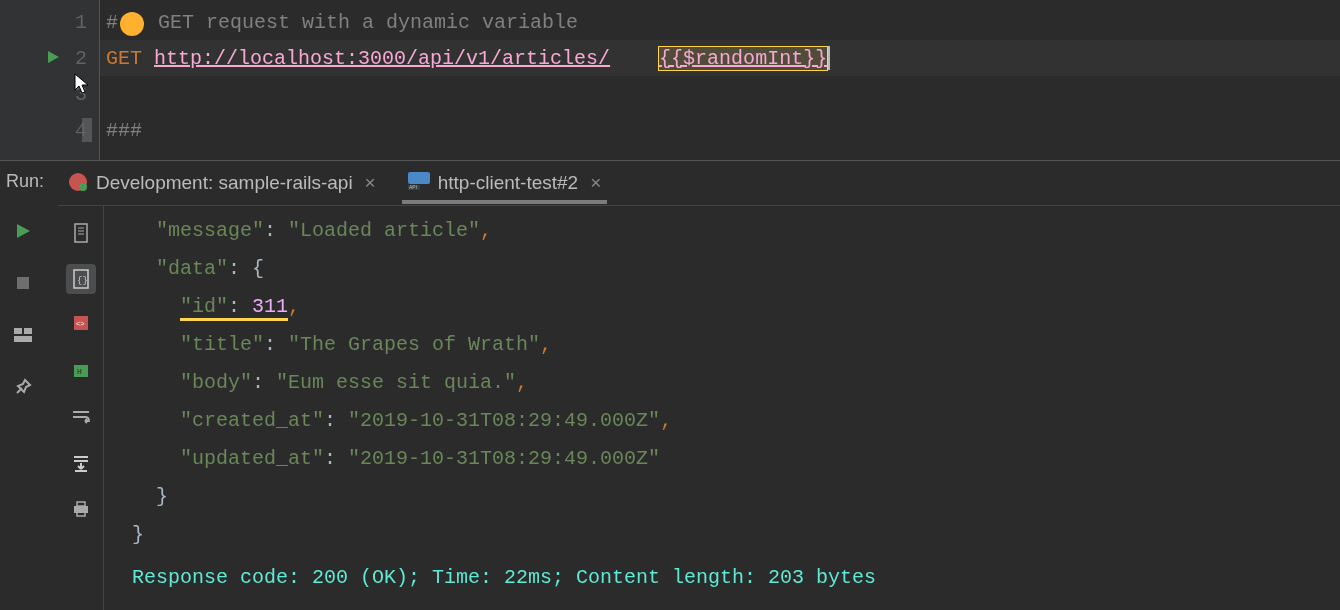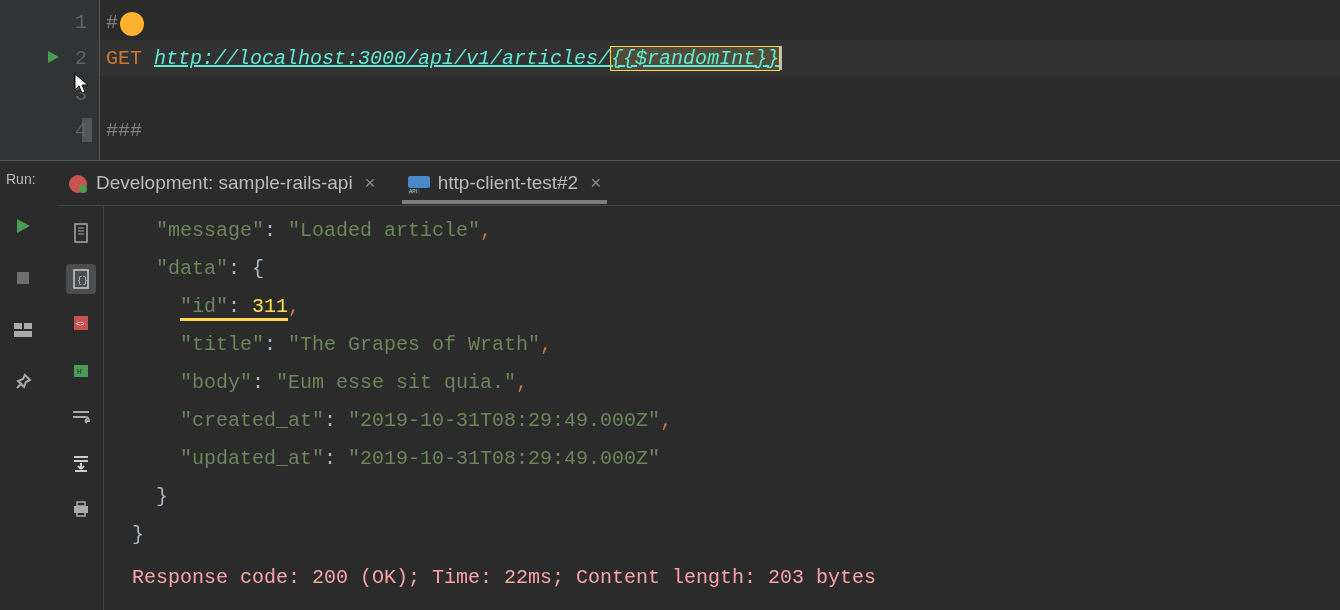--- a/index.html
+++ b/index.html
@@ -56,25 +56,26 @@
     display: inline-flex;
     width: 24px;
     height: 24px;
     background: #ffb02e;
     border-radius: 50%;
     margin: 0 2px;
     position: relative;
     top: 2px;
   }
   .method { color: #cc7832; }
-  .url { color: #5eead4; text-decoration: underline; font-style: italic; }
+  .url { color: #f9a8d4; text-decoration: underline; }
   .variable-slot {
     background: rgba(255, 230, 100, 0.15);
     border: 1px solid #ffd54f;
     text-decoration: underline;
+    margin-left: 48px;
   }
   .line-hl { background: #323232; text-align: center; }
   .cursor-caret {
     display: inline-block;
     width: 2px;
     height: 24px;
     background: #bbb;
     vertical-align: middle;
   }
   .vert-mark {
@@ -88,21 +89,21 @@
   }
   .run-panel {
     display: flex;
     height: 450px;
     border-top: 1px solid #555;
     background: #2b2b2b;
   }
   .run-label-col {
     width: 58px;
     color: #bbb;
-    font-size: 14px;
+    font-size: 18px;
     padding: 10px 6px 0 6px;
     font-family: -apple-system, 'Segoe UI', sans-serif;
   }
   .tool-col {
     width: 46px;
     display: flex;
     flex-direction: column;
     align-items: center;
     padding-top: 12px;
     gap: 22px;
@@ -131,21 +132,21 @@
     display: flex;
     align-items: center;
     padding-left: 4px;
     gap: 20px;
     font-family: -apple-system, 'Segoe UI', sans-serif;
     font-size: 19px;
     color: #bbb;
   }
   .tab {
     display: flex;
-    align-items: flex-end;
+    align-items: flex-start;
     gap: 8px;
     padding: 6px 6px;
     position: relative;
   }
   .tab.active::after {
     content: "";
     position: absolute;
     left: 0; right: 0; bottom: -4px;
     height: 4px;
     background: #7a7c7e;
@@ -156,28 +157,28 @@
     display: flex;
     flex-direction: column;
   }
   .json-out {
     padding: 6px 0 0 28px;
     line-height: 38px;
     color: #a9b7c6;
     white-space: pre;
   }
   .jstr { color: #6a8759; }
-  .jnum { color: #fde047; }
+  .jnum { color: #f0abfc; }
   .jpunc { color: #cc7832; }
   .underline-yellow {
     border-bottom: 3px solid #ffd54f;
   }
   .status-line {
     padding: 12px 0 0 28px;
-    color: #fca5a5;
+    color: #5eead4;
   }
   .cursor-icon {
     position: absolute;
     left: 70px;
     top: 72px;
     width: 24px;
     height: 26px;
     pointer-events: none;
   }
 </style>
@@ -199,21 +200,21 @@
     </div>
     <div class="gutter-row">
         <span>3</span>
       </div>
     <div class="gutter-row">
         <span>4</span>
       </div>
   </div>
   <div class="editor-content">
     <div class="code-line">
-      <span class="comment"><span>#</span></span><span class="bulb"></span>
+      <span class="comment"><span>#</span></span><span class="bulb"></span><span class="comment"> GET request with a dynamic variable</span>
     </div>
     <div class="code-line line-hl">
       <span class="method">GET</span><span> </span><span class="url">http://localhost:3000/api/v1/articles/</span><span class="url variable-slot">{{$randomInt}}</span><span class="cursor-caret"></span>
     </div>
     <div class="code-line"></div>
     <div class="code-line">
       <span class="vert-mark"></span><span class="comment">###</span>
     </div>
   </div>
 </div>

